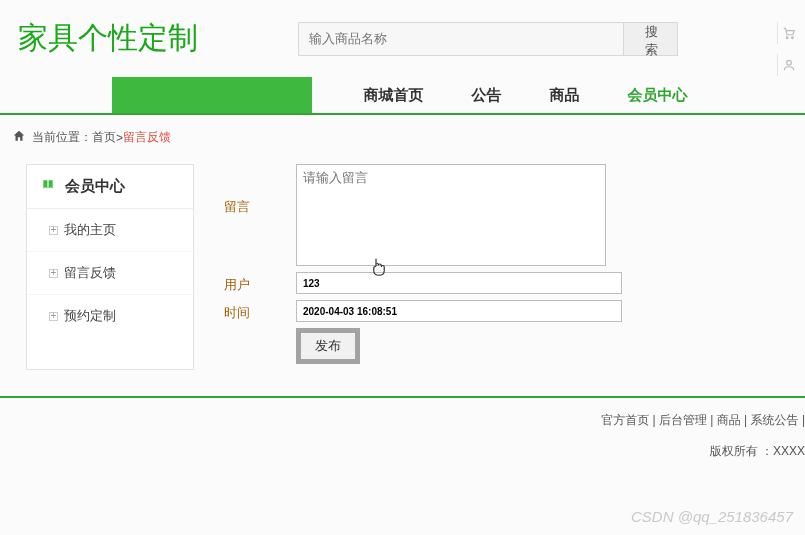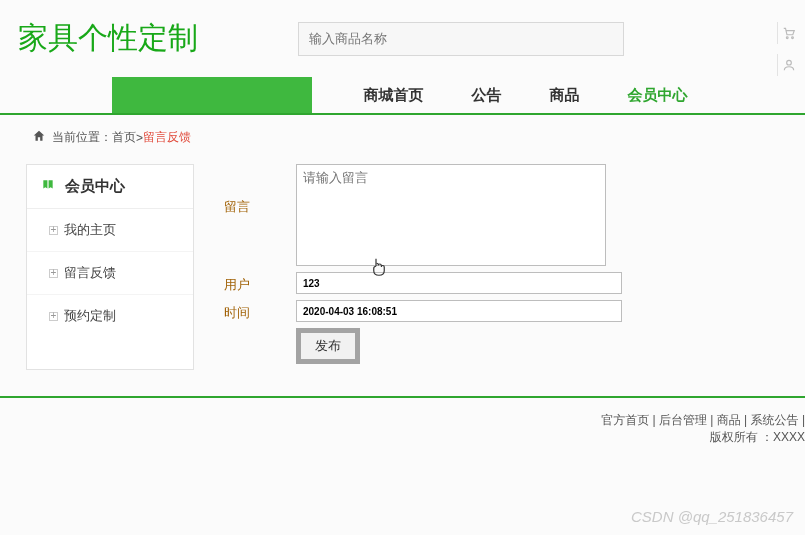--- a/index.html
+++ b/index.html
@@ -9,50 +9,51 @@
     .search-wrap { display: flex; align-items: stretch; height: 34px; margin-left: 20px; }
     .search-input { width: 326px; border: 1px solid #d8d8d8; background: #f7f7f7; padding: 0 10px; font-size: 13px; color: #a21caf; outline: none; }
     .search-btn { width: 54px; border: 1px solid #d8d8d8; border-left: none; background: #efefef; font-size: 13px; letter-spacing: 8px; padding-left: 10px; cursor: pointer; color: #555; }
     .top-icons { position: absolute; right: 0; top: 22px; width: 28px; }
     .top-icons .ic { width: 22px; height: 22px; margin-bottom: 10px; border-left: 1px solid #e3e3e3; display:flex; align-items:center; justify-content:center; color:#999; }
     .nav-row { display: flex; align-items: stretch; border-bottom: 2px solid #2fa62f; justify-content: center; }
     .nav-block { background: #3fb83f; width: 200px; height: 36px; margin-left: 18px; }
     .nav-items { display: flex; align-items: center; padding-left: 28px; }
     .nav-items a { text-decoration: none; color: #333; font-size: 15px; font-weight: bold; padding: 0 24px; line-height: 36px; }
     .nav-items a.active { color: #2fa62f; }
-    .bread { display:flex; align-items:center; padding: 14px 10px 14px 32px; font-size: 12px; color:#555; }
+    .bread { display:flex; align-items:center; padding: 14px 10px 14px 12px; font-size: 12px; color:#555; }
     .bread .home-ic { margin-right: 6px; color:#555; }
     .bread .cur { color: #e14b3c; }
     .content { display: flex; padding: 4px 18px 0 26px; }
     .side-card { width: 168px; border: 1px solid #e2e2e2; background: #fff; }
     .side-head { display:flex; align-items:center; font-size: 15px; font-weight: bold; padding: 12px 12px 12px 14px; border-bottom: 1px solid #eee; color:#333; }
     .side-head .book-ic { color:#3fb83f; margin-right: 10px; font-size:15px; }
     .side-item { display:flex; align-items:center; padding: 12px 12px 12px 22px; font-size:13px; color:#444; border-bottom: 1px solid #f4f4f4; cursor:pointer; }
     .side-item:last-child { border-bottom: none; }
     .side-item .plus-ic { font-size:10px; color:#999; margin-right:6px; border:1px solid #ccc; width:9px; height:9px; display:inline-flex; align-items:center; justify-content:center; line-height:1; }
     .form-area { flex: 1; padding-left: 30px; }
     .frow { display:flex; align-items:flex-start; margin-bottom: 6px; }
     .flabel { width: 72px; color:#a16207; font-size:13px; padding-top:4px; }
     .msg-ta { width: 310px; height: 102px; border:1px solid #bdbdbd; resize:none; padding:4px 6px; font-size:13px; font-family: inherit; color:#888; }
     .finput { width: 326px; height:22px; border:1px solid #bdbdbd; padding: 0 6px; font-size:10px; background:#fff;font-weight:bold; }
     .pub-btn { background:#f1f1f1; border:5px solid #a3a3a3; padding:4px 14px; font-size:13px; cursor:pointer; color:#333; }
     .divider { border-top:2px solid #2fa62f; margin-top: 26px; }
     .footer { text-align:right; color:#555; font-size:12px; padding-top:14px; }
     .footer .links a, .footer .links span.sep { color:#555; text-decoration:none; }
-    .footer .copy { }
+    .footer .copy { margin-top: 14px; }
     .watermark { position:absolute; right:12px; bottom:10px; color:#c9c9c9; font-size:15px; font-style:italic; font-family: Arial, sans-serif; }
     .cursor { position:absolute; left:370px; top:256px; pointer-events:none; }
   </style>
 </head>
 <body>
 
 <div class="top-row">
   <div class="logo">家具个性定制</div>
   <div class="search-wrap">
     <input class="search-input" placeholder="输入商品名称" style="">
+    <button class="search-btn">搜 索</button>
   </div>
   <div class="top-icons">
     <div class="ic">
       <svg width="16" height="14" viewBox="0 0 24 24" fill="none" stroke="#bbb" stroke-width="2">
           <circle cx="9" cy="20" r="1.5"></circle>
           <circle cx="18" cy="20" r="1.5"></circle>
           <path d="M3 4h3l2.5 11h10L21 8H7"></path>
         </svg>
     </div>
     <div class="ic">

